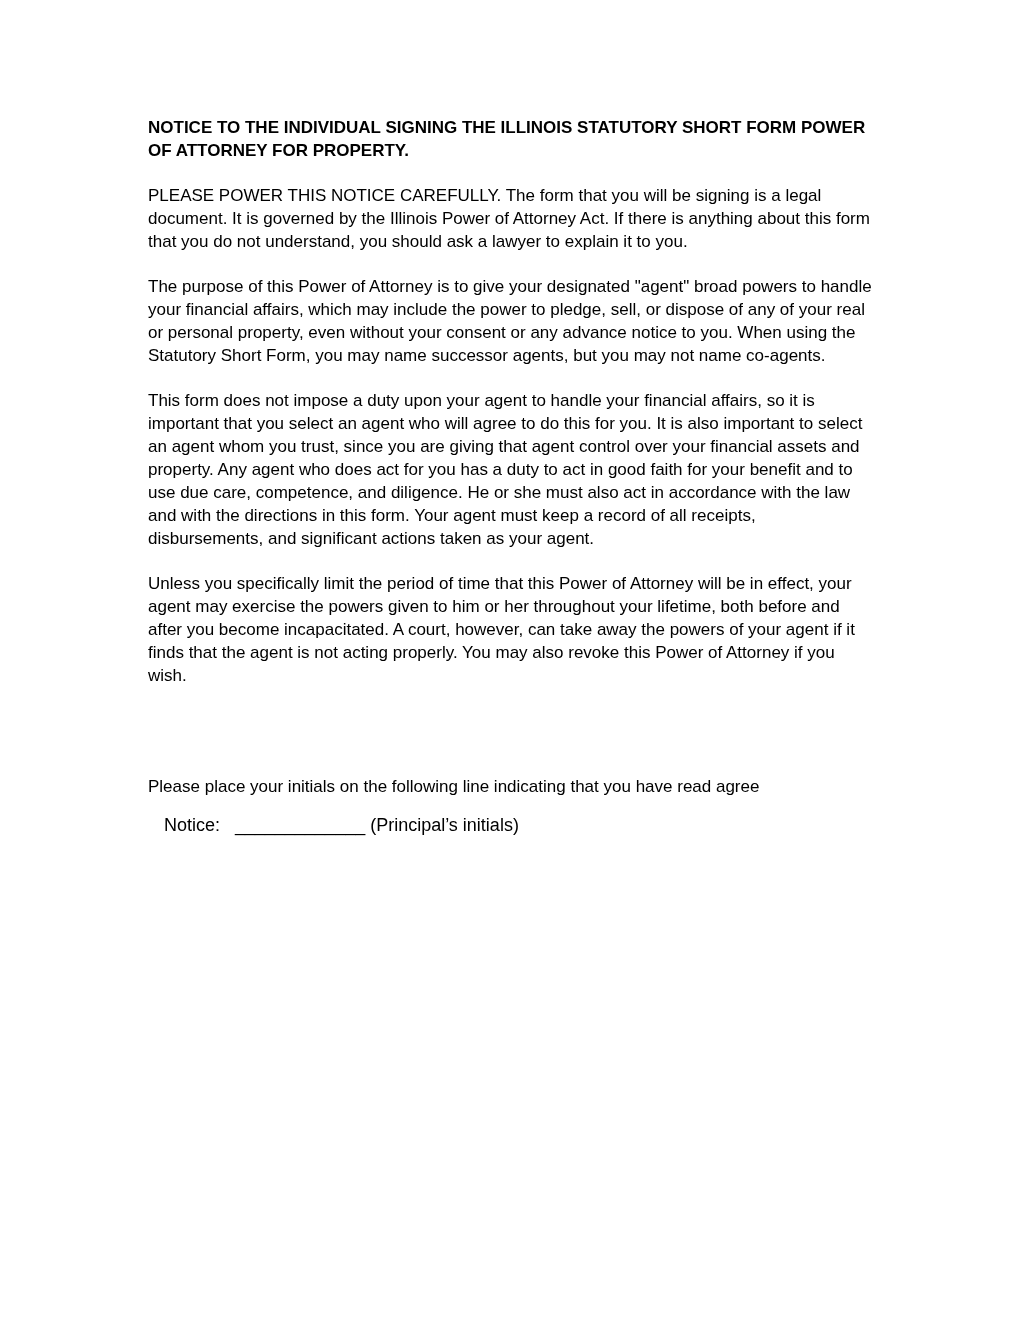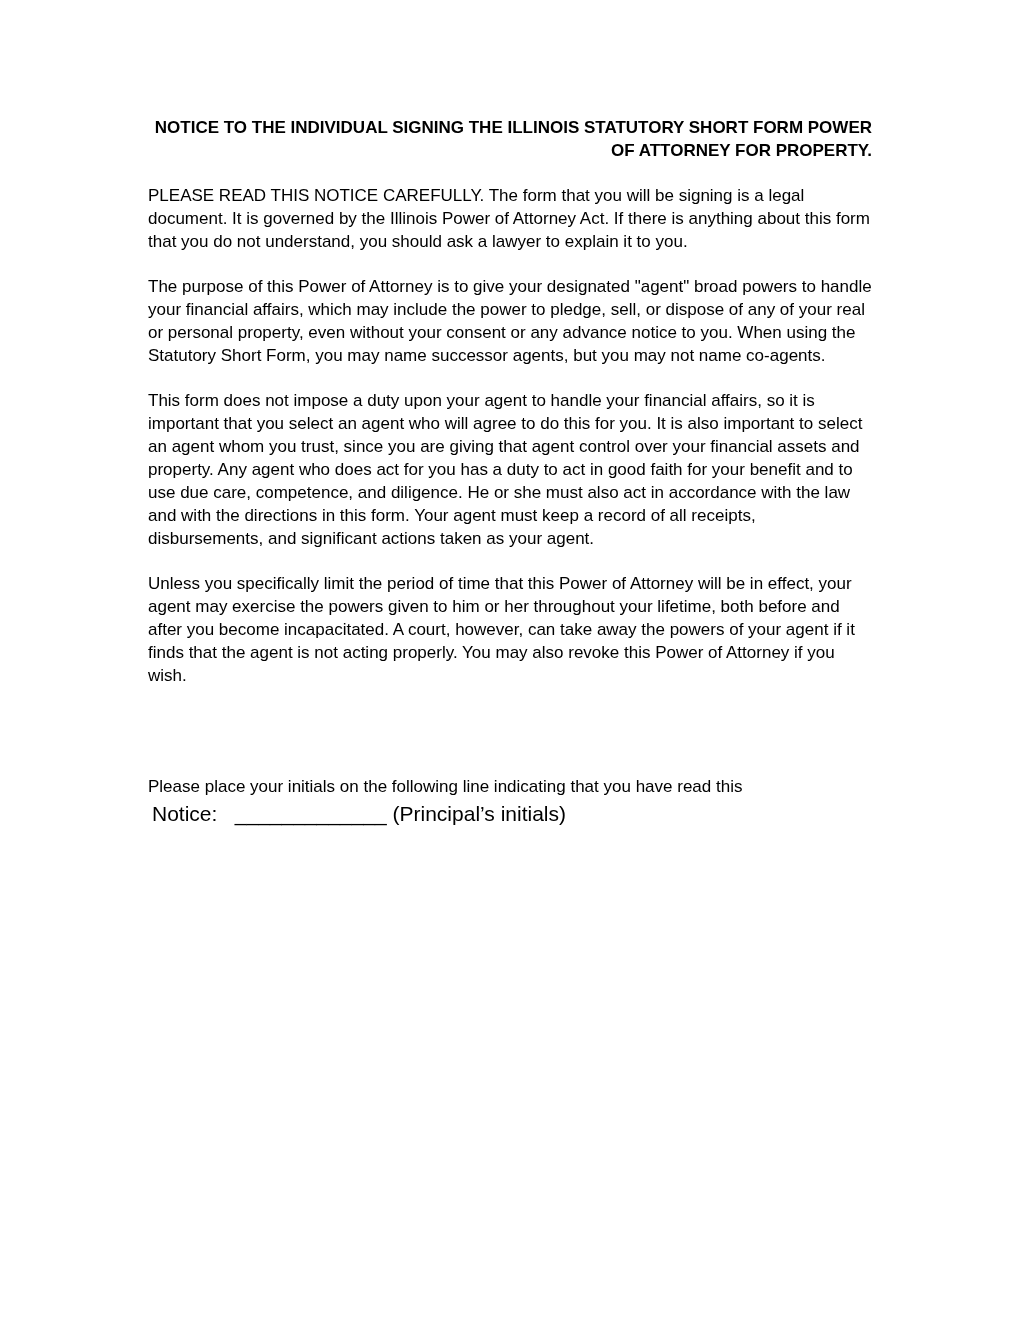--- a/index.html
+++ b/index.html
@@ -23,55 +23,55 @@
   }
   .content {
     position: absolute;
     left: 148px;
     top: 116px;
     width: 724px;
   }
   .doc-title {
     font-size: 17px;
     line-height: 23px;
-    text-align: right;
+    text-align: left;
     margin: 0 0 0 0;
     white-space: pre-line;
   }
   .para {
     font-size: 17px;
     line-height: 23px;
     text-align: left;
     margin: 0;
     padding: 0;
   }
   .spacer-title {
     height: 22px;
   }
   .spacer-para {
     height: 22px;
   }
   .initials-line {
-    font-size: 21px;
+    font-size: 18px;
     line-height: 23px;
-    margin: 4px;
+    margin: 16px;
     white-space: pre;
   }
 </style>
 </head>
 <body>
 
 <div class="page">
   <div class="content">
 
     <h1 class="doc-title">NOTICE TO THE INDIVIDUAL SIGNING THE ILLINOIS STATUTORY SHORT FORM POWER OF ATTORNEY FOR PROPERTY.</h1>
 
     <div class="spacer-title"></div>
 
-    <p class="para">PLEASE READ THIS NOTICE CAREFULLY. The form that you will be signing is a legal document. It is governed by the Illinois Power of Attorney Act. If there is anything about this form that you do not understand, you should ask a lawyer to explain it to you.</p>
+    <p class="para">PLEASE POWER THIS NOTICE CAREFULLY. The form that you will be signing is a legal document. It is governed by the Illinois Power of Attorney Act. If there is anything about this form that you do not understand, you should ask a lawyer to explain it to you.</p>
 
     <div class="spacer-para"></div>
 
     <p class="para">The purpose of this Power of Attorney is to give your designated "agent" broad powers to handle your financial affairs, which may include the power to pledge, sell, or dispose of any of your real or personal property, even without your consent or any advance notice to you. When using the Statutory Short Form, you may name successor agents, but you may not name co-agents.</p>
 
     <div class="spacer-para"></div>
 
     <p class="para">This form does not impose a duty upon your agent to handle your financial affairs, so it is important that you select an agent who will agree to do this for you. It is also important to select an agent whom you trust, since you are giving that agent control over your financial assets and property. Any agent who does act for you has a duty to act in good faith for your benefit and to use due care, competence, and diligence. He or she must also act in accordance with the law and with the directions in this form. Your agent must keep a record of all receipts, disbursements, and significant actions taken as your agent.</p>
 
     <div class="spacer-para"></div>
@@ -82,18 +82,18 @@
 
 
     <div class="spacer-para"></div>
 
 
     <div class="spacer-para"></div>
 
 
     <div class="spacer-para"></div>
 
-    <p class="para">Please place your initials on the following line indicating that you have read this</p>
+    <p class="para">Please place your initials on the following line indicating that you have read agree</p>
 
     <p class="initials-line">Notice:   _____________ (Principal’s initials)</p>
 
   </div>
 </div>
 
 </body></html>

